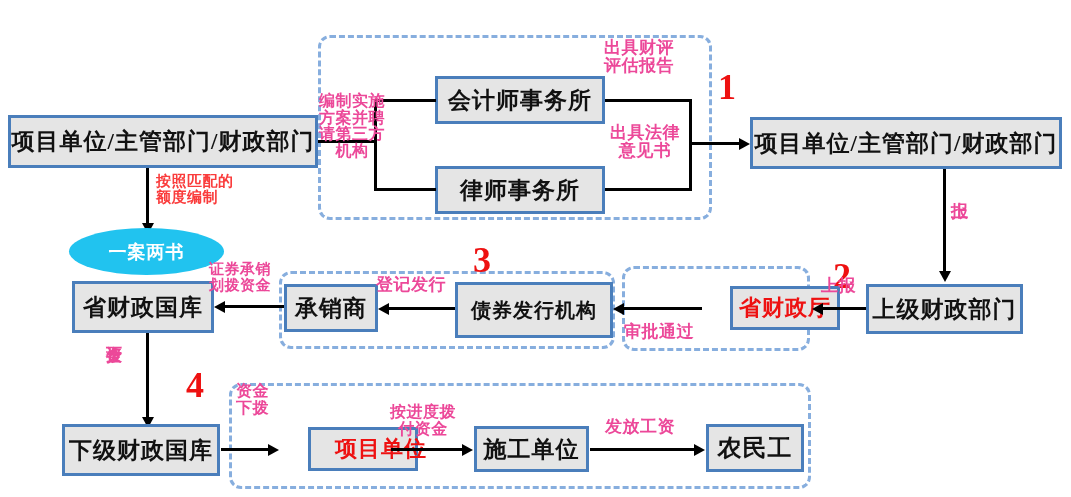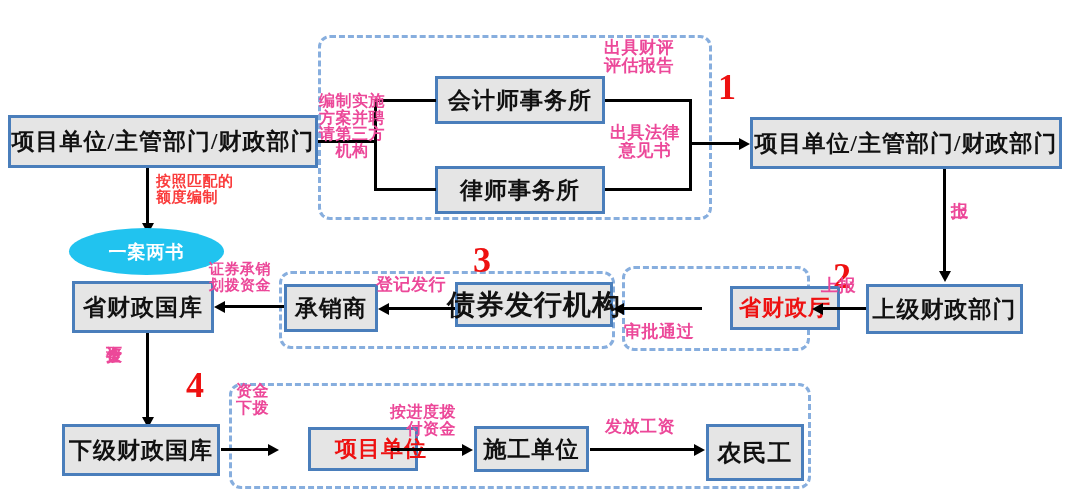--- a/index.html
+++ b/index.html
@@ -164,21 +164,21 @@
 
   <div class="lbl red" style="left:156px; top:174px; font-size:15px;">按照匹配的
 额度编制</div>
 
   <div class="ellipse" style="left:69px; top:228px; width:155px; height:47px; font-size:18px;">一案两书</div>
 
   <div class="box" style="left:72px; top:281px; width:142px; height:52px; font-size:23px;">省财政国库</div>
 
   <div class="box" style="left:284px; top:284px; width:94px; height:48px; font-size:23px;">承销商</div>
 
-  <div class="box" style="left:455px; top:282px; width:158px; height:45px; font-size:28px;">债券发行机构</div>
+  <div class="box" style="left:455px; top:282px; width:158px; height:56px; font-size:20px;">债券发行机构</div>
 
   <div class="box red" style="left:702px; top:286px; width:110px; height:44px; font-size:22px;">省财政厅</div>
 
   <div class="box" style="left:866px; top:284px; width:157px; height:50px; font-size:23px;">上级财政部门</div>
 
   <div class="hline" style="left:225px; top:305px; width:59px;"></div>
   <div class="arrow-l" style="left:214px; top:300.5px;"></div>
 
   <div class="hline" style="left:389px; top:307px; width:66px;"></div>
   <div class="arrow-l" style="left:378px; top:302.5px;"></div>
@@ -207,32 +207,32 @@
   <div class="arrow-d" style="left:141.5px; top:417px;"></div>
 
   <div class="lbl vert" style="left:106px; top:333px; font-size:16px;">资金下拨</div>
 
   <div class="box" style="left:62px; top:424px; width:158px; height:52px; font-size:23px;">下级财政国库</div>
 
   <div class="box red" style="left:280px; top:427px; width:110px; height:44px; font-size:22px;padding-left:36px;">项目单位</div>
 
   <div class="box" style="left:474px; top:426px; width:115px; height:46px; font-size:23px;">施工单位</div>
 
-  <div class="box" style="left:706px; top:424px; width:98px; height:57px; font-size:24px;">农民工</div>
+  <div class="box" style="left:706px; top:424px; width:98px; height:48px; font-size:24px;">农民工</div>
 
   <div class="hline" style="left:221px; top:448px; width:48px;"></div>
   <div class="arrow-r" style="left:268px; top:443.5px;"></div>
 
   <div class="hline" style="left:391px; top:448px; width:72px;"></div>
   <div class="arrow-r" style="left:462px; top:443.5px;"></div>
 
   <div class="hline" style="left:590px; top:448px; width:105px;"></div>
   <div class="arrow-r" style="left:694px; top:443.5px;"></div>
 
   <div class="lbl" style="left:236px; top:383px; font-size:16px; text-align:left;">资金
 下拨</div>
 
-  <div class="lbl" style="left:390px; top:404px; font-size:16px; text-align:right;">按进度拨
+  <div class="lbl" style="left:390px; top:404px; font-size:16px; text-align:center;">按进度拨
 付资金</div>
 
   <div class="lbl" style="left:605px; top:418px; font-size:17px;">发放工资</div>
 
 </div>
 
 </body></html>

